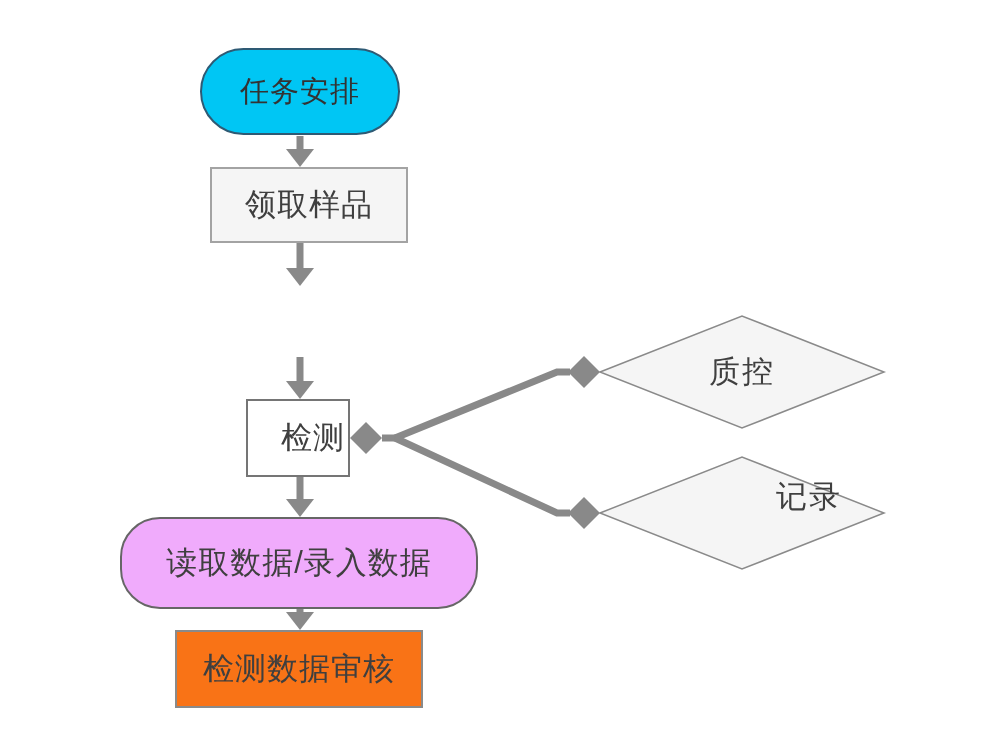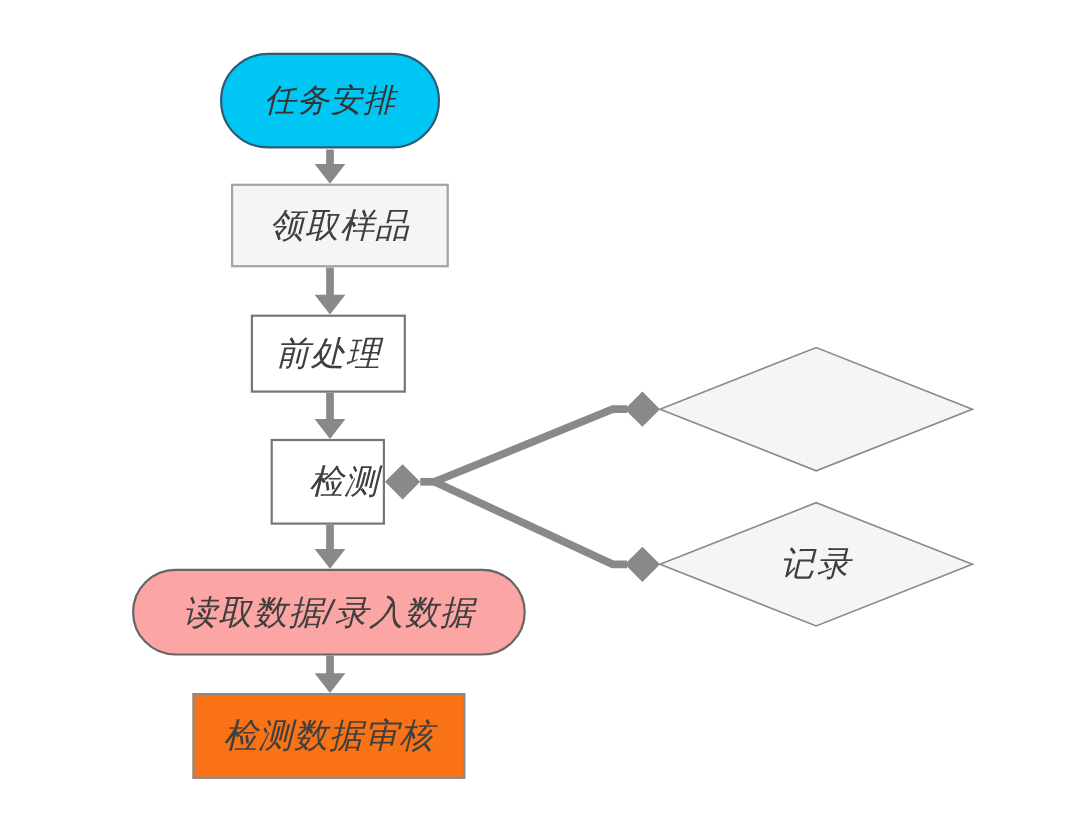--- a/index.html
+++ b/index.html
@@ -3,21 +3,20 @@
 <meta charset="utf-8">
 <style>
   html, body { margin: 0; padding: 0; background: #ffffff; }
   .canvas {
     position: relative;
     width: 982px;
     height: 753px;
     background: #ffffff;
     font-family: "Liberation Sans", "DejaVu Sans", sans-serif;
     overflow: hidden;
-    font-style: italic;
   }
   .connector-layer {
     position: absolute;
     left: 0; top: 0;
     width: 982px; height: 753px;
   }
   .node {
     position: absolute;
     box-sizing: border-box;
     display: flex;
@@ -48,43 +47,43 @@
     background: #ffffff;
     border: 2px solid #757575;
   }
   .node-detect {
     left: 246px; top: 399px; width: 104px; height: 78px;
     background: #ffffff;
     border: 2px solid #757575;
     padding-left: 30px;
   }
   .node-data {
-    left: 120px; top: 517px; width: 358px; height: 79px;
-    background: #fca5a5;
+    left: 120px; top: 517px; width: 358px; height: 92px;
+    background: #f0abfc;
     border: 2px solid #666666;
     border-radius: 40px;
   }
   .node-review {
     left: 175px; top: 630px; width: 248px; height: 78px;
     background: #f97316;
     border: 2px solid #8a8a8a;
   }
   .diamond-label {
     position: absolute;
     width: 200px; height: 60px;
     display: flex;
     align-items: center;
     justify-content: center;
     color: #3f3f3f;
     font-size: 31px;
     letter-spacing: 2px;
     z-index: 2;
   }
   .label-qc { left: 642px; top: 342px; }
-  .label-record { left: 642px; top: 483px; }
+  .label-record { left: 642px; top: 467px; justify-content: flex-end; }
 </style>
 </head>
 <body>
 
 <div class="canvas">
 
   <svg class="connector-layer" viewBox="0 0 982 753" xmlns="http://www.w3.org/2000/svg">
 
     <g>
       <line x1="300" y1="136" x2="300" y2="151" stroke="#898989" stroke-width="7"></line>
@@ -125,28 +124,28 @@
   </svg>
 
   <div class="node node-task">
     <span>任务安排</span>
   </div>
 
   <div class="node node-sample">
     <span>领取样品</span>
   </div>
 
-  <div class="node node-pretreat">
-    <span>前处理</span>
-  </div>
 
   <div class="node node-detect">
     <span>检测</span>
   </div>
 
+  <div class="diamond-label label-qc">
+    <span>质控</span>
+  </div>
 
   <div class="diamond-label label-record">
     <span>记录</span>
   </div>
 
   <div class="node node-data">
     <span>读取数据/录入数据</span>
   </div>
 
   <div class="node node-review">

